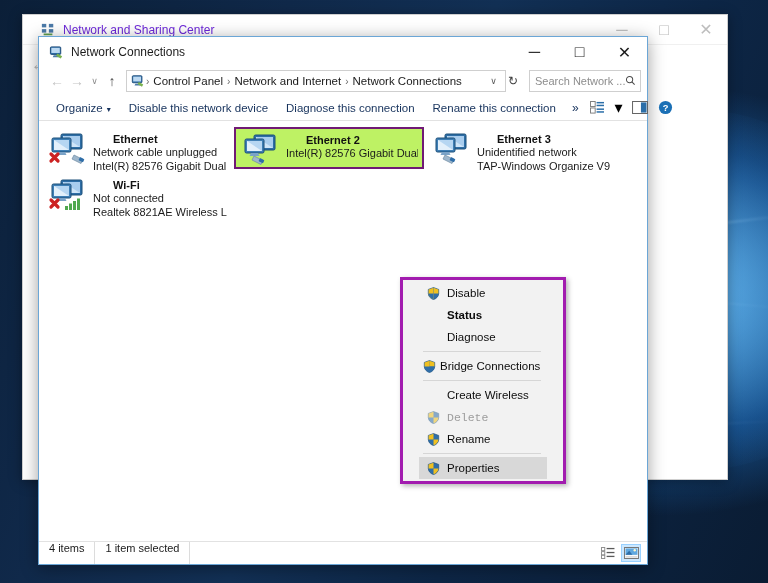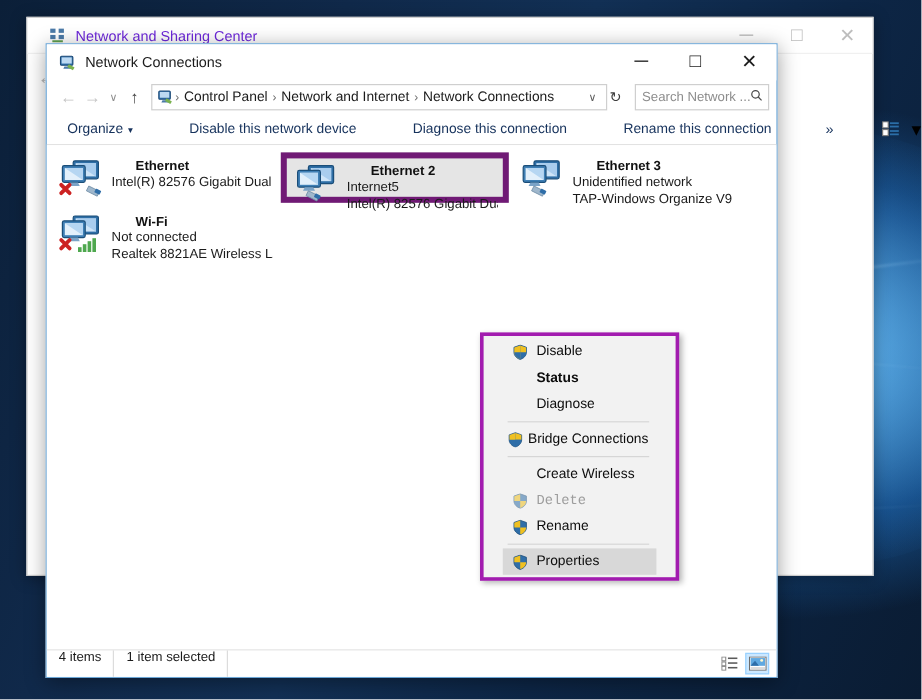--- a/index.html
+++ b/index.html
@@ -119,21 +119,21 @@
     border: 1px solid #cfcfcf; background: #fff;
     display: flex; align-items: center; padding: 0 5px;
   }
   .searchbox .ph { font-size: 11px; color: #8d8d8d; white-space: nowrap; }
   .searchbox .mag { margin-left: auto; color: #4a4a4a; font-size: 11px; }
 
   
   .cmdbar {
     height: 26px; display: flex; align-items: center;
     border-bottom: 1px solid #e2e2e2;
-    padding: 0 6px 0 8px; flex: 0 0 auto; gap: 29px;
+    padding: 0 6px 0 8px; flex: 0 0 auto;
   }
   .cmd {
     font-size: 11.5px; color: #16325c;
     padding: 4px 9px; white-space: nowrap;
   }
   .cmd .car { font-size: 8px; margin-left: 4px; color: #16325c; }
   .cmd.chev { color: #16325c; font-size: 12px; padding: 4px 7px; }
   .cmdright { margin-left: auto; display: flex; align-items: center; gap: 2px; }
   .cmdicon {
     width: 24px; height: 22px;
@@ -147,22 +147,22 @@
   }
   .items { display: flex; flex-wrap: wrap; padding: 4px 2px; }
   .conn {
     width: 190px; height: 42px;
     display: flex; align-items: flex-start;
     padding: 3px 4px;
     margin: 2px 1px;
     border: 1px solid transparent;
   }
   .conn.selected {
-    background: #e5e5e5;
-    border: 5px solid #701a75;
+    background: #bef264;
+    border: 2px solid #701a75;
   }
   .conn .ico { width: 46px; height: 38px; flex: 0 0 46px; position: relative; }
   .conn .txt { padding-top: 2px; overflow: hidden; }
   .conn .nm {
     font-size: 11px; font-weight: bold; color: #111;
     white-space: nowrap;
     padding-left: 20px;
   }
   .conn .st, .conn .dv {
     font-size: 11px; color: #1b1b1b; white-space: nowrap;
@@ -349,41 +349,41 @@
               <rect x="7" y="9" width="15" height="10" fill="#e3f0fb"></rect>
               <path d="M7 9 L22 9 L22 19 Z" fill="#b6d6f2"></path>
               <path d="M11 21 h7 l1.5 3 h-10 z" fill="#7ba3c7"></path>
               <path d="M27 24 l9 4.5 -2 4 -9 -4.5 z" fill="#9fb7cc" stroke="#6e8ba4" stroke-width="0.7"></path>
               <rect x="33" y="26" width="5" height="3.5" rx="0.7" fill="#2f6ea8" transform="rotate(26 33 26)"></rect>
               <path d="M4 23 l7 7 M11 23 l-7 7" stroke="#cc2222" stroke-width="3.2" stroke-linecap="round"></path>
             </svg>
           </div>
           <div class="txt">
             <div class="nm">Ethernet</div>
+            <div class="st">Network cable unplugged</div>
             <div class="dv">Intel(R) 82576 Gigabit Dual ...</div>
           </div>
         </div>
 
         <div class="conn selected">
           <div class="ico">
             <svg width="46" height="38" viewBox="0 0 46 38">
               <rect x="14" y="3" width="21" height="15" rx="1.5" fill="#2e6ea6" stroke="#1b4e79"></rect>
               <rect x="16" y="5" width="17" height="11" fill="#cfe5f8"></rect>
               <path d="M16 5 L33 5 L33 16 Z" fill="#a9cdee"></path>
               <rect x="5" y="7" width="19" height="14" rx="1.5" fill="#3f7fb5" stroke="#1b4e79"></rect>
               <rect x="7" y="9" width="15" height="10" fill="#e3f0fb"></rect>
               <path d="M7 9 L22 9 L22 19 Z" fill="#b6d6f2"></path>
               <path d="M11 21 h7 l1.5 3 h-10 z" fill="#7ba3c7"></path>
               <path d="M14 24 l9 4.5 -2 4 -9 -4.5 z" fill="#9fb7cc" stroke="#6e8ba4" stroke-width="0.7"></path>
               <rect x="20" y="26" width="5" height="3.5" rx="0.7" fill="#2f6ea8" transform="rotate(26 20 26)"></rect>
             </svg>
           </div>
           <div class="txt">
             <div class="nm">Ethernet 2</div>
-            <div class="st">Internet5</div>
             <div class="dv">Intel(R) 82576 Gigabit Dual ...</div>
           </div>
         </div>
 
         <div class="conn">
           <div class="ico">
             <svg width="46" height="38" viewBox="0 0 46 38">
               <rect x="14" y="3" width="21" height="15" rx="1.5" fill="#2e6ea6" stroke="#1b4e79"></rect>
               <rect x="16" y="5" width="17" height="11" fill="#cfe5f8"></rect>
               <path d="M16 5 L33 5 L33 16 Z" fill="#a9cdee"></path>

